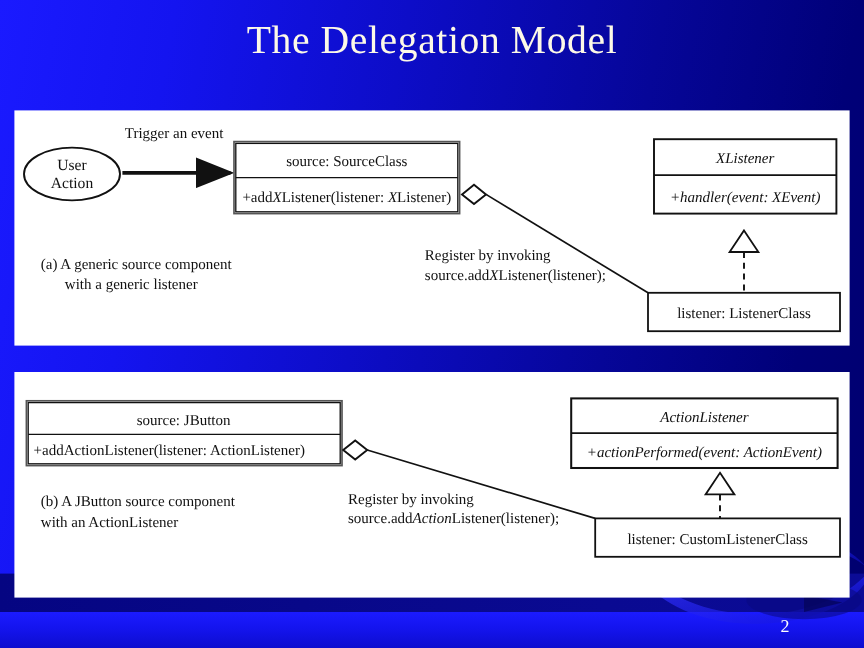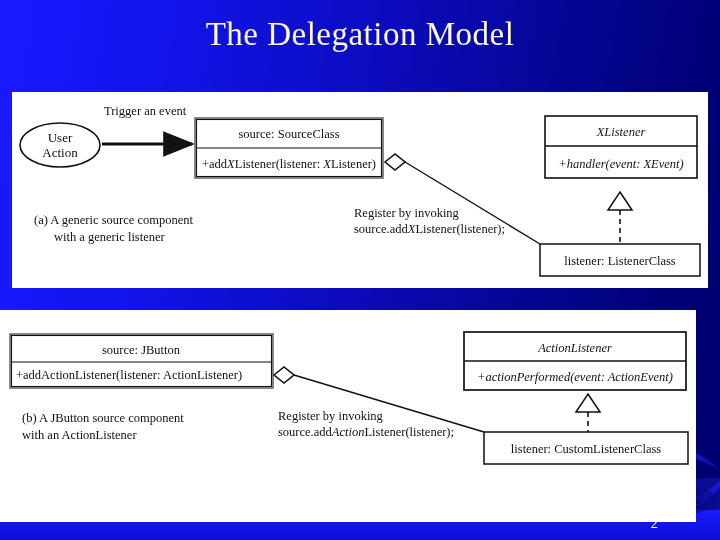--- a/index.html
+++ b/index.html
@@ -71,21 +71,21 @@
     font-family: "Liberation Serif", "DejaVu Serif", serif;
   }
 
   
   .panel {
     position: absolute;
     background: #ffffff;
     overflow: hidden;
   }
   #panel-a { left: 12px; top: 92px;  width: 696px; height: 196px; }
-  #panel-b { left: 0; top: 310px; width: 696px; height: 212px; }
+  #panel-b { left: 12px; top: 310px; width: 696px; height: 188px; }
 
   .panel svg {
     position: absolute;
     left: 0;
     top: 0;
     display: block;
   }
 
   
   .svgtxt {

